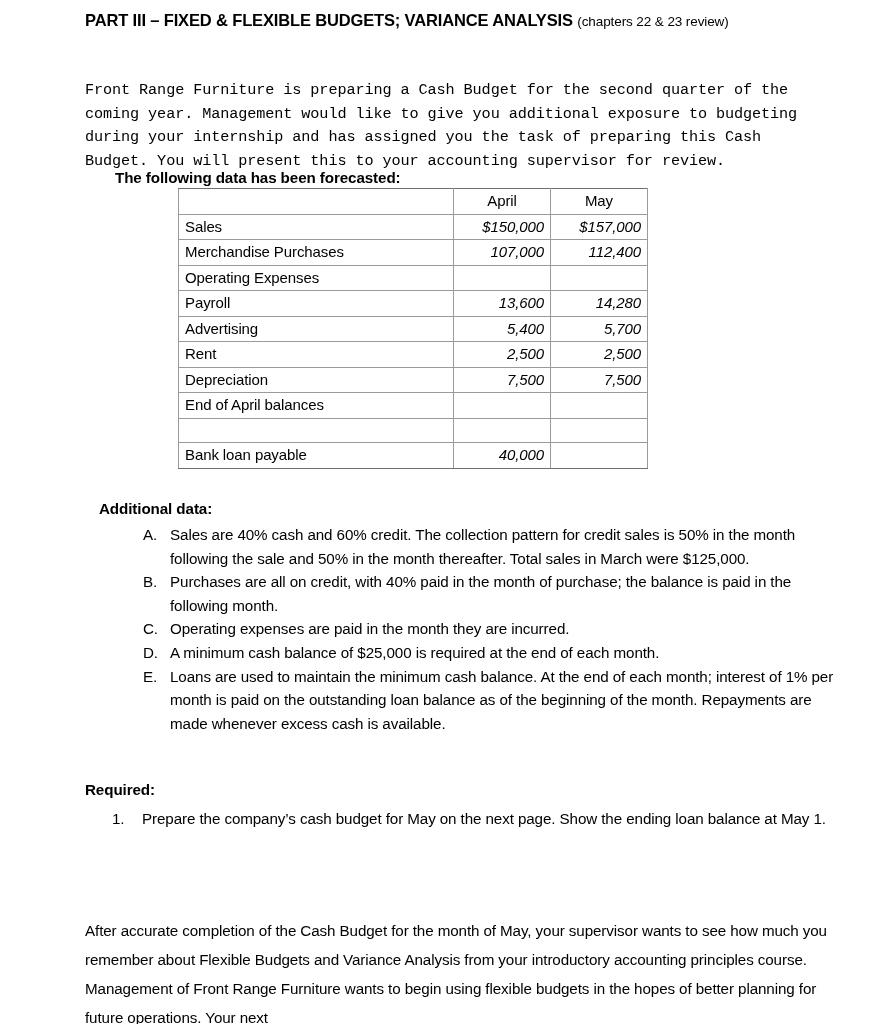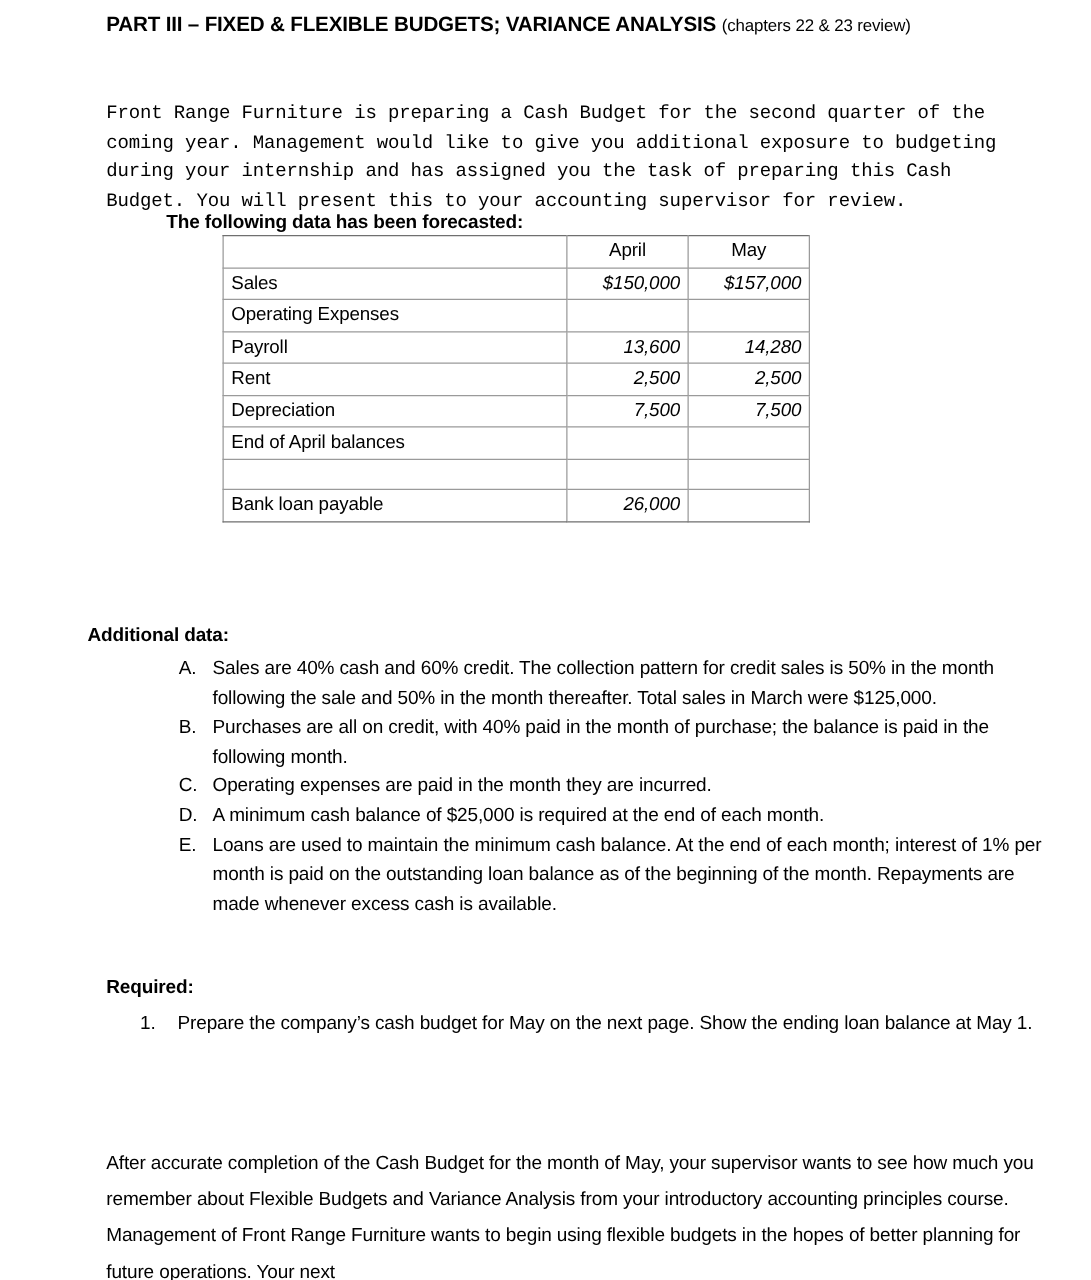--- a/index.html
+++ b/index.html
@@ -50,21 +50,21 @@
     width: 742px;
     font-size: 15.2px;
     line-height: 23.6px;
     letter-spacing: -0.1px;
     font-family: Liberation Mono, monospace;
   }
 
   
   .forecast-label {
     position: absolute;
-    left: 133px;
+    left: 115px;
     top: 169px;
     font-size: 15.2px;
     font-weight: bold;
     letter-spacing: -0.1px;
   }
 
   
   .data-table {
     position: absolute;
     left: 178px;
@@ -97,21 +97,21 @@
 
   
   .rule-top-strong > td,
   .rule-top-strong > th { border-top: 1.6px solid #111111; }
   .tbl-outer-top > th, .tbl-outer-top > td { border-top: 1.3px solid #6f6f6f; }
   .tbl-outer-bottom > td { border-bottom: 1.4px solid #6f6f6f; }
 
   
   .addl-heading {
     position: absolute;
-    left: 70px;
+    left: 99px;
     top: 500px;
     font-size: 15.2px;
     font-weight: bold;
     letter-spacing: -0.1px;
   }
   .addl-list {
     position: absolute;
     left: 85px;
     top: 523px;
     width: 756px;
@@ -200,31 +200,41 @@
         <th class="hdr">April</th>
         <th class="hdr">May</th>
       </tr>
     </thead>
     <tbody>
       <tr>
         <td class="ind1">Sales</td>
         <td class="num">$150,000</td>
         <td class="num">$157,000</td>
       </tr>
+      <tr>
+        <td class="ind1">Merchandise Purchases</td>
+        <td class="num">107,000</td>
+        <td class="num">112,400</td>
+      </tr>
       <tr class="rule-top-strong">
         <td class="ind1 bold-cell">Operating Expenses</td>
         <td class="num"></td>
         <td class="num"></td>
       </tr>
       <tr>
         <td class="ind2">Payroll</td>
         <td class="num">13,600</td>
         <td class="num">14,280</td>
       </tr>
       <tr>
+        <td class="ind2">Advertising</td>
+        <td class="num">5,400</td>
+        <td class="num">5,700</td>
+      </tr>
+      <tr>
         <td class="ind2">Rent</td>
         <td class="num">2,500</td>
         <td class="num">2,500</td>
       </tr>
       <tr>
         <td class="ind2">Depreciation</td>
         <td class="num">7,500</td>
         <td class="num">7,500</td>
       </tr>
       <tr class="rule-top-strong">
@@ -232,21 +242,21 @@
         <td class="num"></td>
         <td class="num"></td>
       </tr>
       <tr>
         <td class="ind1"></td>
         <td class="num"></td>
         <td class="num"></td>
       </tr>
       <tr class="tbl-outer-bottom">
         <td class="ind3">Bank loan payable</td>
-        <td class="num">26,000</td>
+        <td class="num">40,000</td>
         <td class="num"></td>
       </tr>
     </tbody>
   </table>
 
   <div class="addl-heading">Additional data:</div>
   <div class="addl-list">
     <div class="lettered-item">
       <span class="marker">A.</span>
       <span class="body">Sales are 40% cash and 60% credit. The collection pattern for credit sales is 50% in the month following the sale and 50% in the month thereafter. Total sales in March were $125,000.</span>

